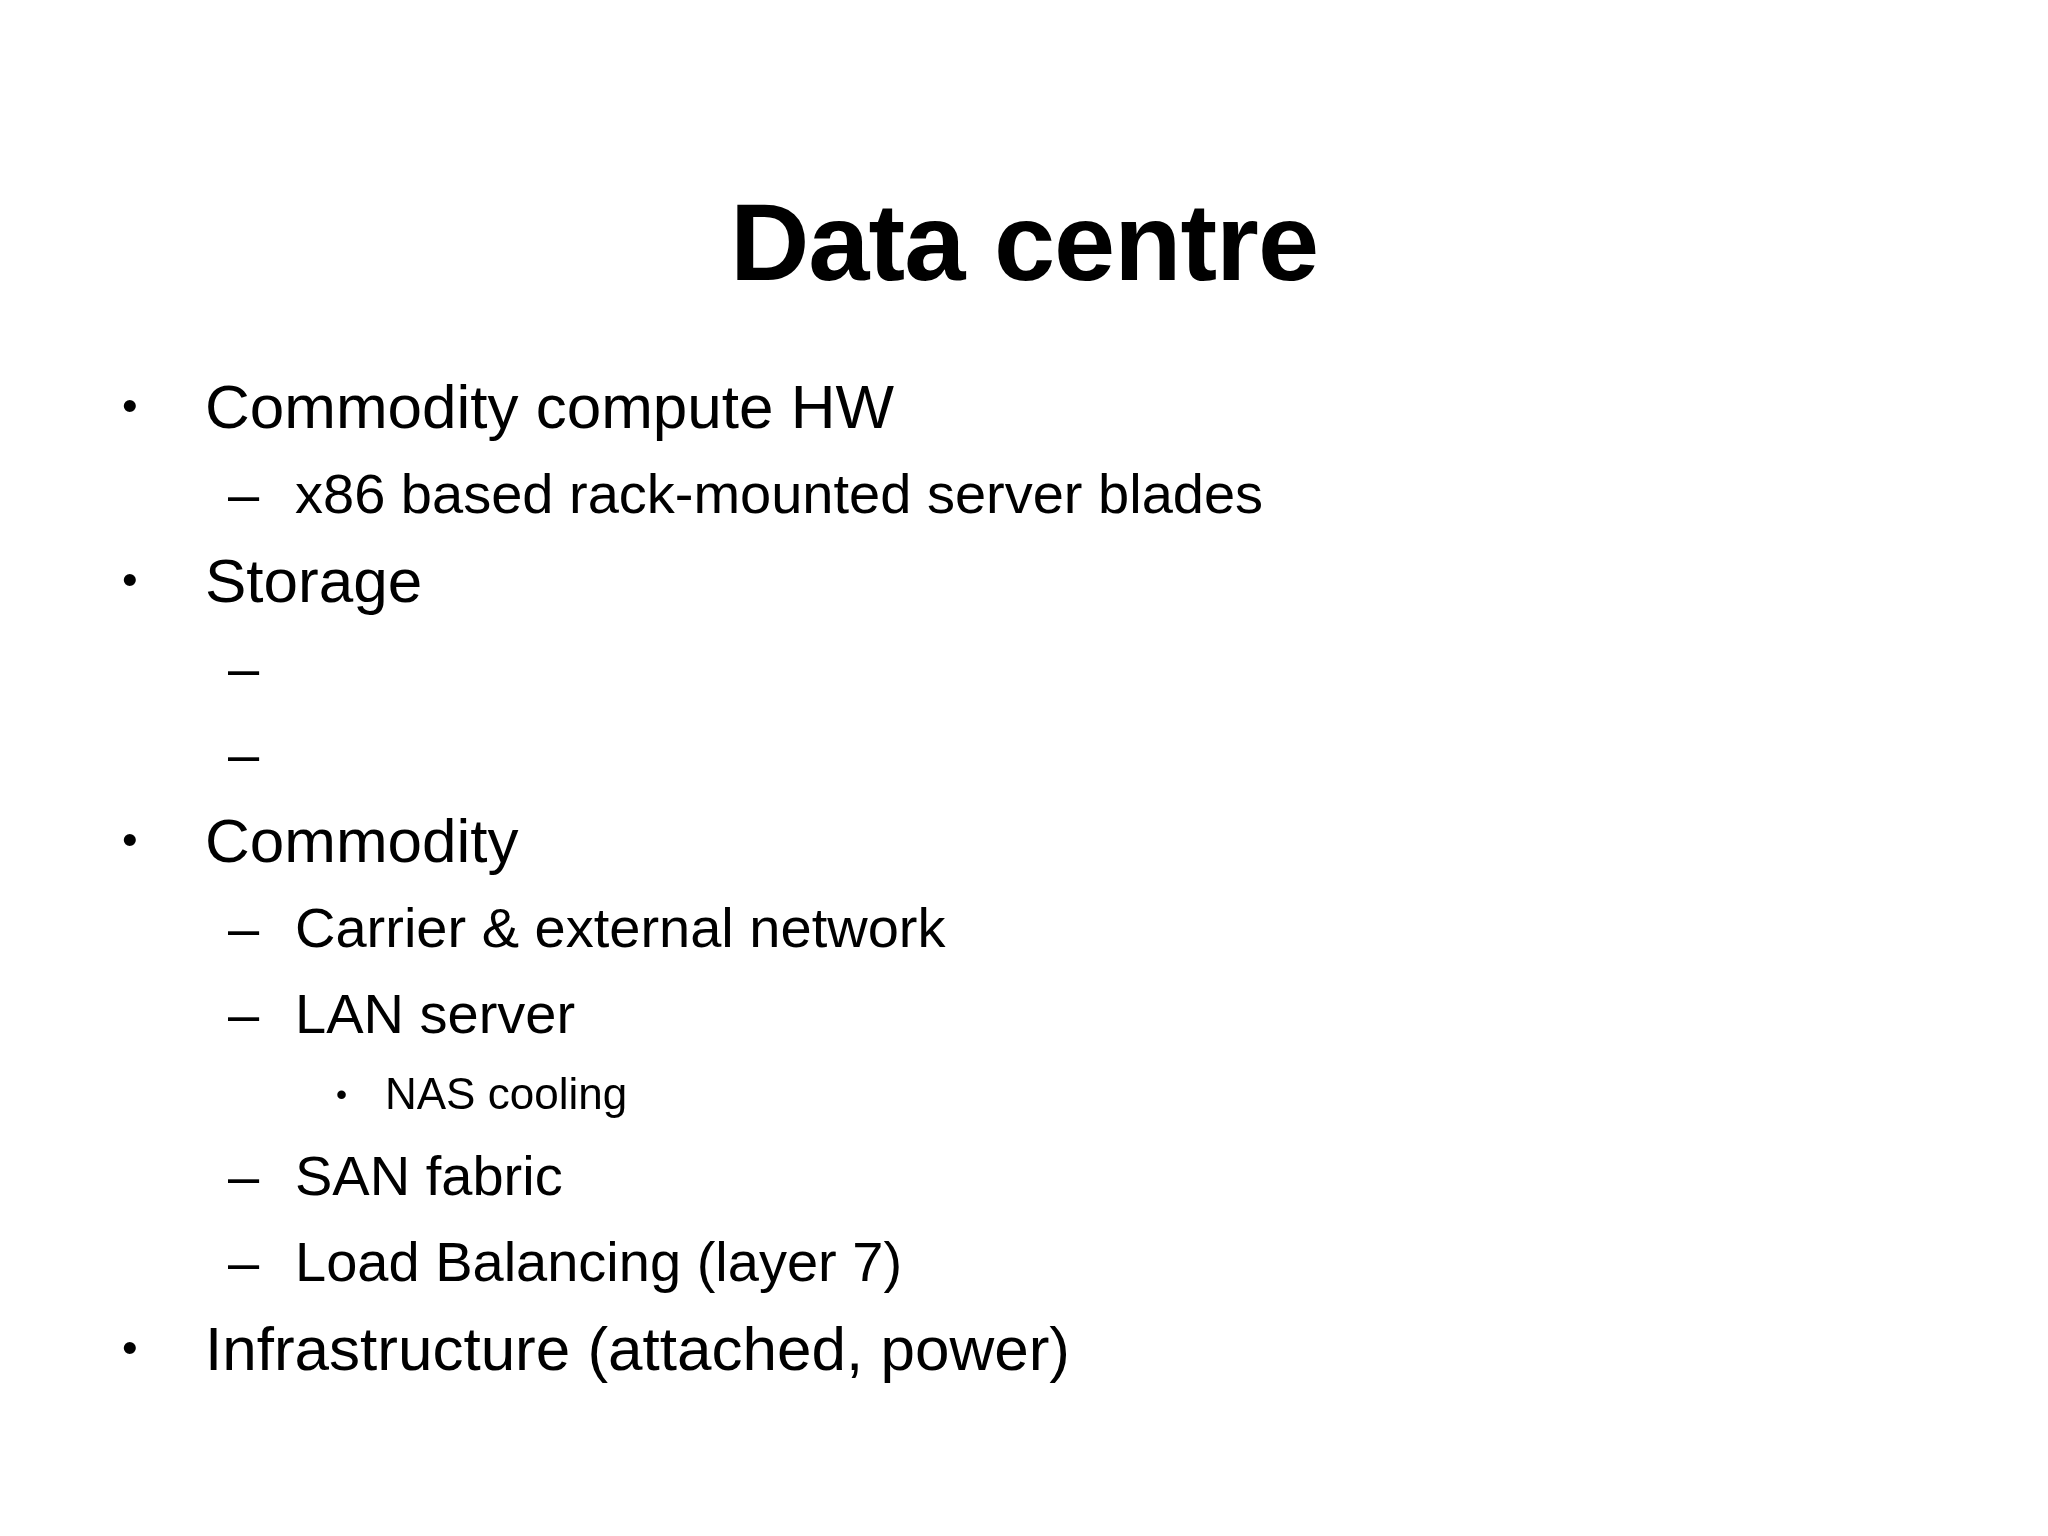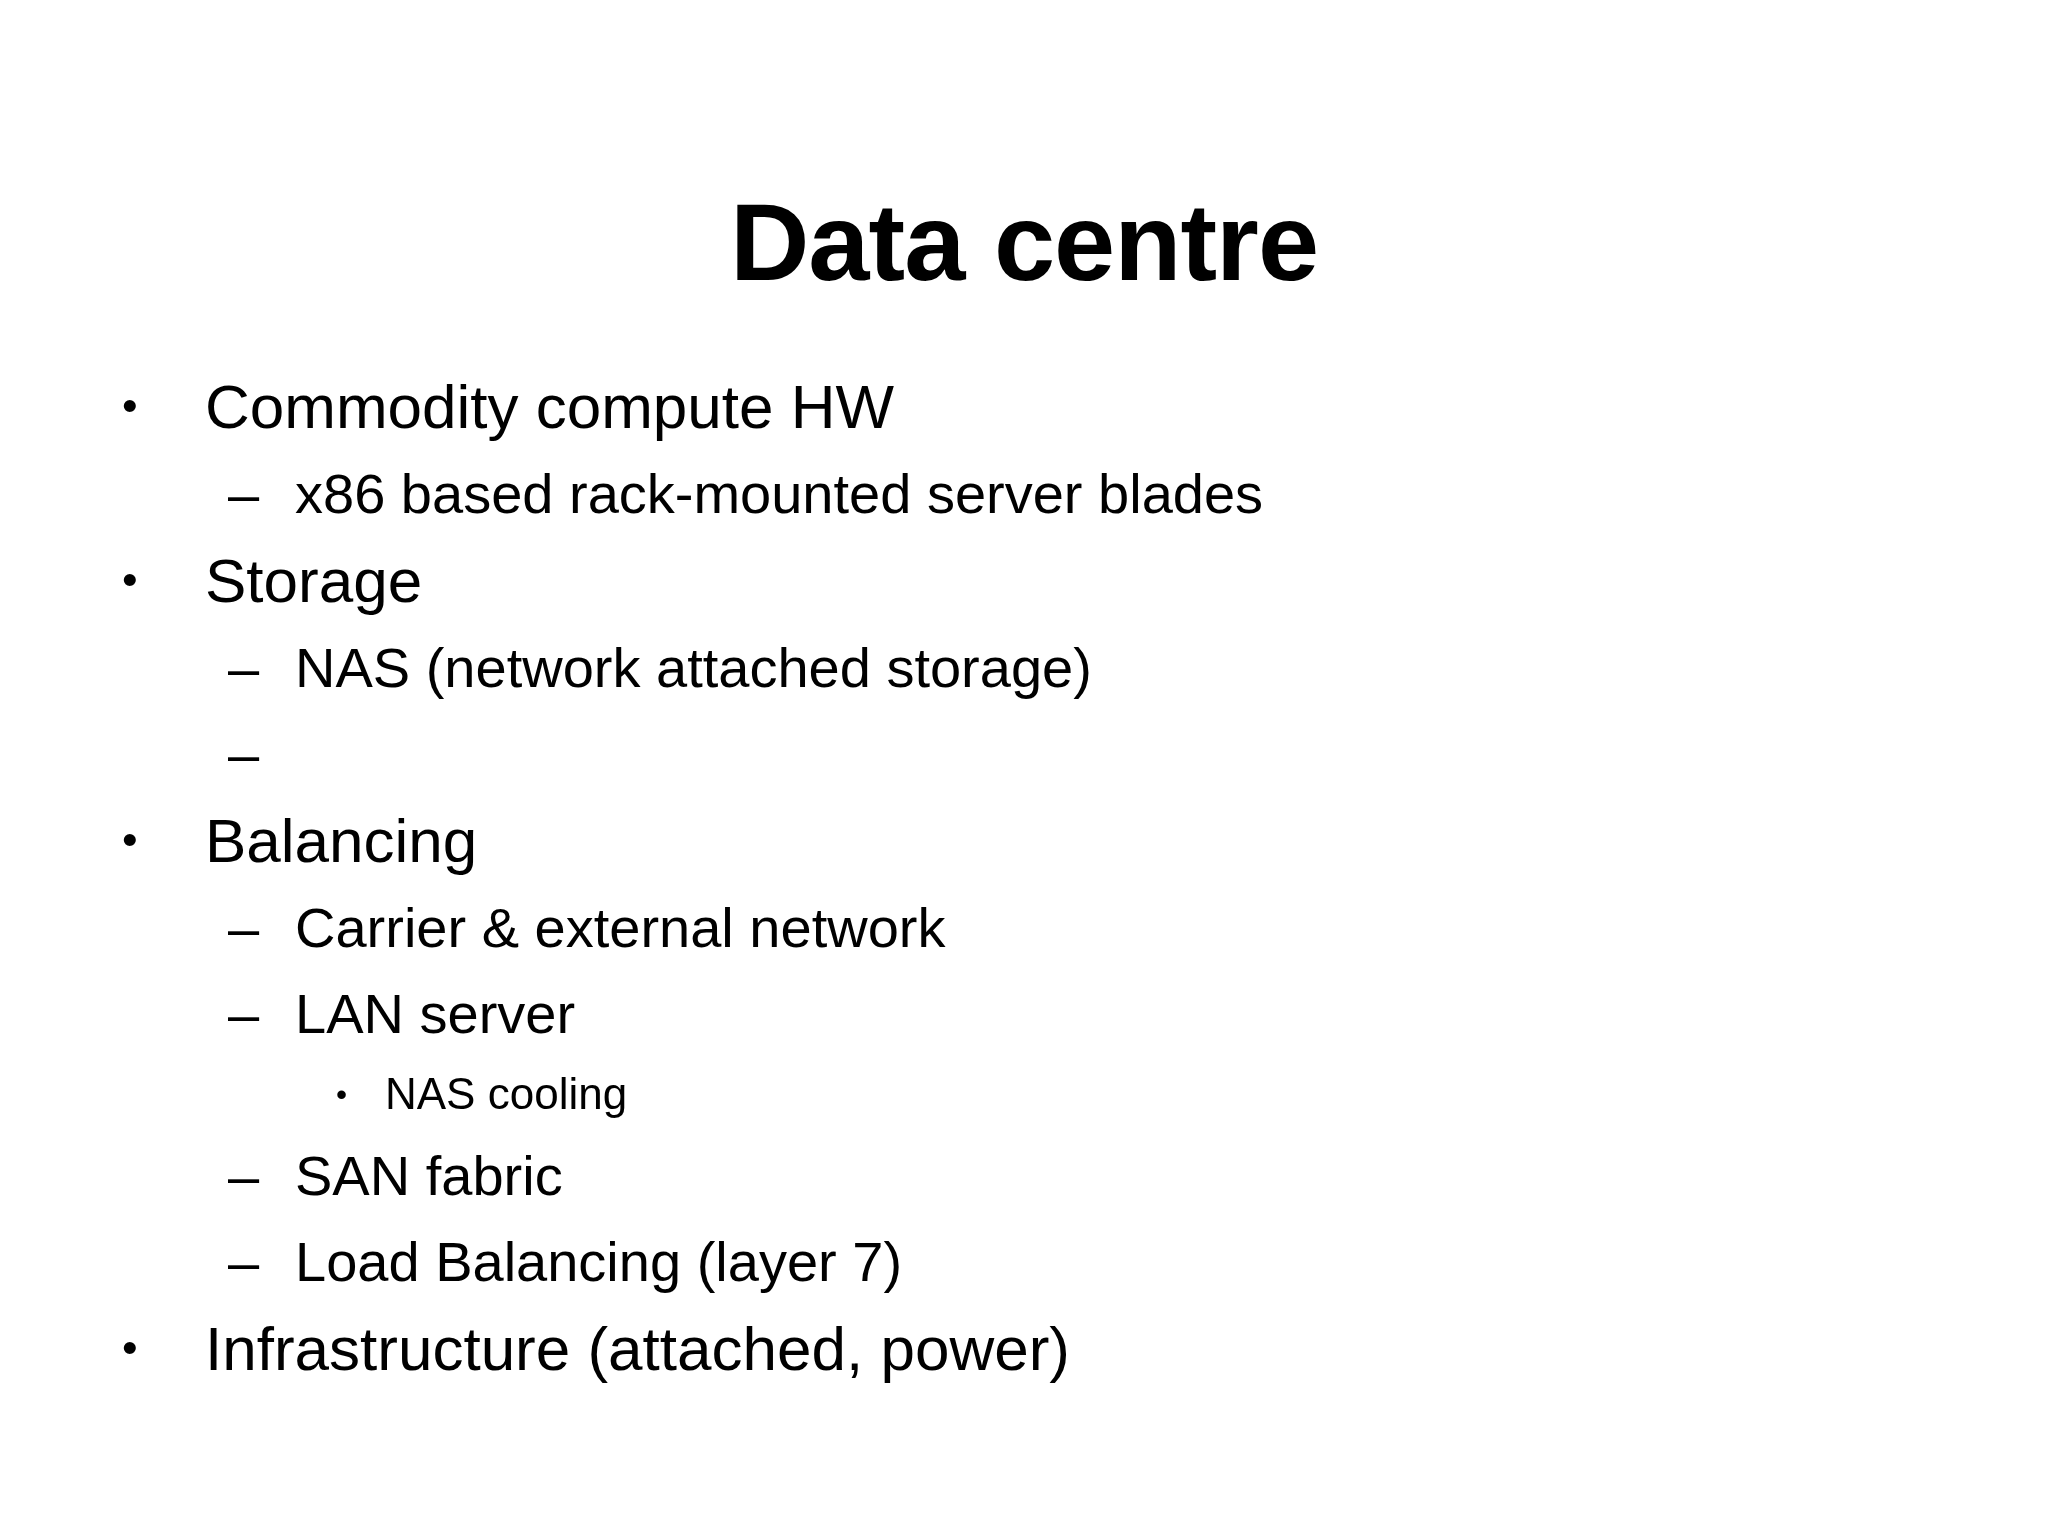--- a/index.html
+++ b/index.html
@@ -69,30 +69,29 @@
       <span class="bullet-text">x86 based rack-mounted server blades</span>
     </li>
 
     <li class="bullet-item l1">
       <span class="marker">•</span>
       <span class="bullet-text">Storage</span>
     </li>
 
     <li class="bullet-item l2">
       <span class="marker">–</span>
-      <span class="bullet-text">NAS (network attached storage)</span>
     </li>
 
     <li class="bullet-item l2">
       <span class="marker">–</span>
     </li>
 
     <li class="bullet-item l1">
       <span class="marker">•</span>
-      <span class="bullet-text">Balancing</span>
+      <span class="bullet-text">Commodity</span>
     </li>
 
     <li class="bullet-item l2">
       <span class="marker">–</span>
       <span class="bullet-text">Carrier &amp; external network</span>
     </li>
 
     <li class="bullet-item l2">
       <span class="marker">–</span>
       <span class="bullet-text">LAN server</span>

